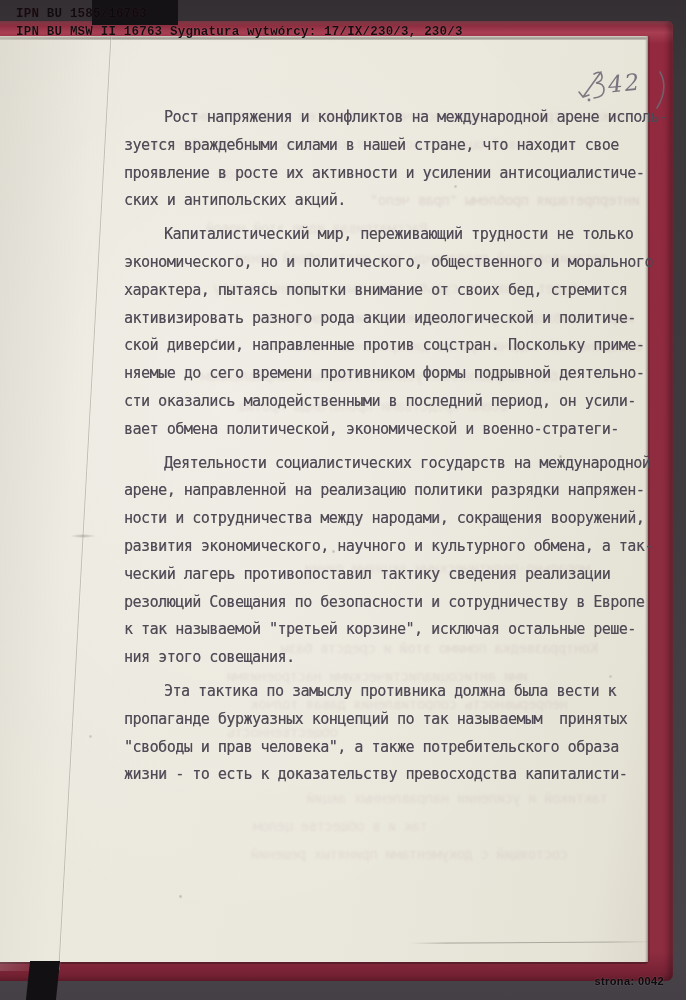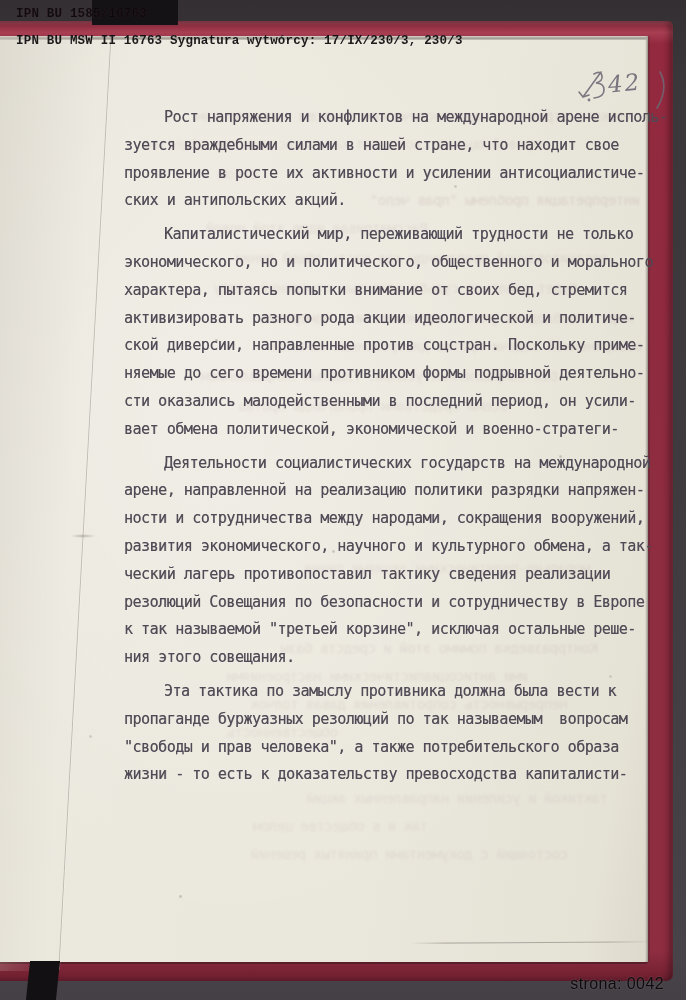--- a/index.html
+++ b/index.html
@@ -72,24 +72,24 @@
   }
   
   .black-top-band{position:absolute;left:92px;top:0;width:86px;height:25px;background:#151216;}
   .black-bottom-band{position:absolute;left:28px;top:961px;width:30px;height:39px;background:#131013;transform:skewX(-6deg);}
   
   .stamp{
     position:absolute;left:16px;font-family:Liberation Mono, monospace;font-weight:bold;
     font-size:12.5px;color:#0c090c;letter-spacing:.2px;opacity:.92;white-space:pre;
   }
   .stamp.line1{top:7px;text-shadow:0 0 1px rgba(140,60,70,.4);}
-  .stamp.line2{top:34px;text-shadow:0 0 1px rgba(230,225,215,.35);}
+  .stamp.line2{top:25px;text-shadow:0 0 1px rgba(230,225,215,.35);}
   .strona-label{
-    position:absolute;right:22px;top:975px;font-family:"Liberation Sans",sans-serif;font-weight:normal;
-    font-size:16px;color:#0e0a0d;letter-spacing:.4px;text-shadow:0 0 2px rgba(150,145,148,.5);margin-left:27px;
+    position:absolute;right:22px;top:975px;font-family:"Liberation Sans",sans-serif;font-weight:bold;
+    font-size:11px;color:#0e0a0d;letter-spacing:.4px;text-shadow:0 0 2px rgba(150,145,148,.5);margin-left:27px;
   }
 </style>
 </head>
 <body>
 
 <div class="stage">
 
   <div class="red-cover"></div>
 
   <div class="page">
@@ -142,21 +142,21 @@
           <div class="typed-line">арене, направленной на реализацию политики разрядки напряжен-</div>
           <div class="typed-line">ности и сотрудничества между народами, сокращения вооружений,</div>
           <div class="typed-line">развития экономического, научного и культурного обмена, а так-</div>
           <div class="typed-line">ческий лагерь противопоставил тактику сведения реализации</div>
           <div class="typed-line">резолюций Совещания по безопасности и сотрудничеству в Европе</div>
           <div class="typed-line">к так называемой "третьей корзине", исключая остальные реше-</div>
           <div class="typed-line">ния этого совещания.</div>
         </div>
         <div class="paragraph">
           <div class="typed-line first">Эта тактика по замыслу противника должна была вести к</div>
-          <div class="typed-line">пропаганде буржуазных резолюций по так называемым  вопросам</div>
+          <div class="typed-line">пропаганде буржуазных концепций по так называемым  принятых</div>
           <div class="typed-line">"свободы и прав человека", а также потребительского образа</div>
           <div class="typed-line">жизни - то есть к доказательству превосходства капиталисти-</div>
         </div>
       </div>
 
     <div class="speckles"></div>
     <div class="pencil-line"></div>
     <div class="pencil-squiggle"></div>
   </div>
 

